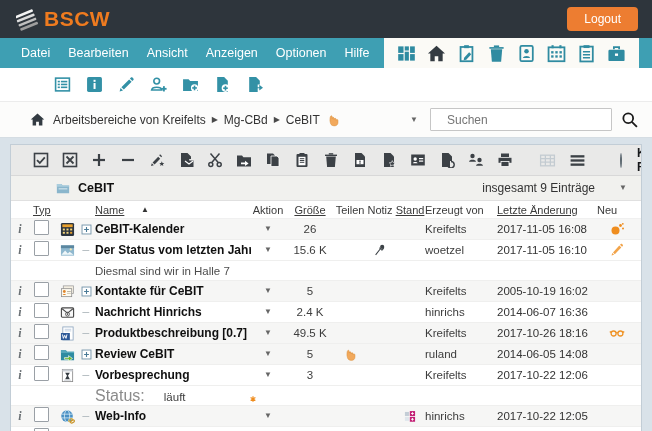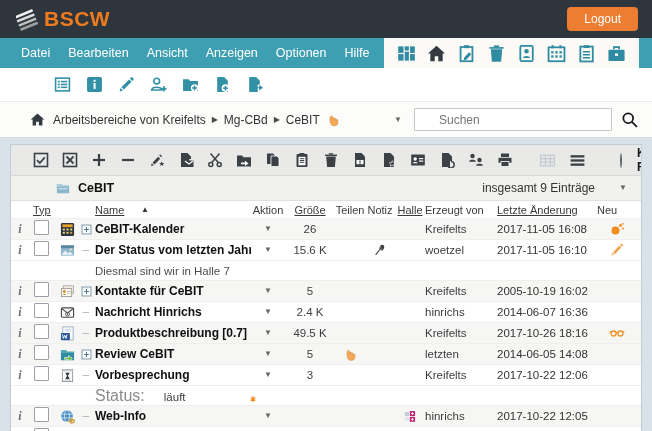--- a/index.html
+++ b/index.html
@@ -37,21 +37,21 @@
 
   
   .crumbrow{height:35px;background:#fcfcfb;border-bottom:1px solid #d5dde3;
             display:flex;align-items:center;padding:0 14px 0 30px;font-size:12px;color:#333;}
   .crumb-home{width:15px;height:15px;color:#333b42;margin-right:8px;}
   .crumb{cursor:pointer;}
   .crumb-sep{width:12px;height:10px;margin:0 3px;}
   .crumb-hand{width:15px;height:15px;margin-left:6px;}
   .scope-caret{width:12px;height:10px;margin-right:10px;cursor:pointer;}
   .searchbox{width:148px;height:21px;border:1px solid #c6c6c6;border-radius:1px;
-             font-family:inherit;font-size:12px;padding:0 24px;color:#333;}
+             font-family:inherit;font-size:12px;padding:0 16px;color:#333;}
   .searchbtn{width:17px;height:17px;margin-left:9px;cursor:pointer;}
 
   
   .panel{margin:6px 10px 0;background:#fff;border:1px solid #c2cdd6;height:288px;overflow:hidden;}
 
   .actionbar{height:30px;background:#e9e9e8;border-bottom:1px solid #d8d8d8;
              display:flex;align-items:center;gap:13px;padding:0 18px 0 22px;}
   .aicon{width:16px;height:16px;color:#3c4146;cursor:pointer;}
   .actionbar .spacer{flex:1;}
   .vicon{width:17px;height:17px;cursor:pointer;}
@@ -458,21 +458,21 @@
       <span class="h-name">
         <span class="hcell u">Name</span>
         <span class="icon sorticon">
             <span class="glyph" style="font-size:8px;color:#333">▲</span>
           </span>
       </span>
       <span class="hcell c" style="grid-column:6">Aktion</span>
       <span class="hcell u c" style="grid-column:7">Größe</span>
       <span class="hcell c" style="grid-column:8">Teilen</span>
       <span class="hcell c" style="grid-column:9">Notiz</span>
-      <span class="hcell u c" style="grid-column:10">Halle</span>
+      <span class="hcell u c" style="grid-column:10">Stand</span>
       <span class="hcell" style="grid-column:11">Erzeugt von</span>
       <span class="hcell u" style="grid-column:12">Letzte Änderung</span>
       <span class="hcell" style="grid-column:13;padding-left:4px">Neu</span>
     </div>
 
     <div class="grid trow alt">
       <span class="icon ci">
           <span class="glyph" style="font-family:Liberation Serif,serif;font-size:12px;font-weight:bold;font-style:italic;color:#6a7074">i</span>
         </span>
       <span class="ccb"><span class="cb"></span></span>
@@ -688,21 +688,21 @@
           <span class="glyph" style="font-size:8px;color:#666">▼</span>
         </span>
       <span class="csize">5</span>
       <span class="icon cshare">
           <svg viewBox="0 0 16 16">
             <path d="M4.2 9.5V8.2c0-2.8.6-4.2 1.6-4.2.5 0 .8.4.8 1V7c0-.8.5-1.3 1.1-1.3.6 0 1 .5 1 1.3v.9c0-.7.5-1.2 1.1-1.2.6 0 1 .5 1 1.2v1c0-.6.4-1 1-1s1 .5 1 1.1v2.2c0 2.2-1.5 3.6-3.9 3.6-2.3 0-3.7-1.2-4.1-2.6z" fill="#f2a95c" stroke="#d88f3e" stroke-width=".5"></path>
           </svg>
         </span>
       <span class="icon cnote"></span>
       <span class="icon cwert"></span>
-      <span class="ccreator">letzten</span>
+      <span class="ccreator">ruland</span>
       <span class="cmod">2014-06-05 14:08</span>
       <span class="icon cneu"></span>
     </div>
 
     <div class="grid trow">
       <span class="icon ci">
           <span class="glyph" style="font-family:Liberation Serif,serif;font-size:12px;font-weight:bold;font-style:italic;color:#6a7074">i</span>
         </span>
       <span class="ccb"><span class="cb"></span></span>
       <span class="icon ctype">

